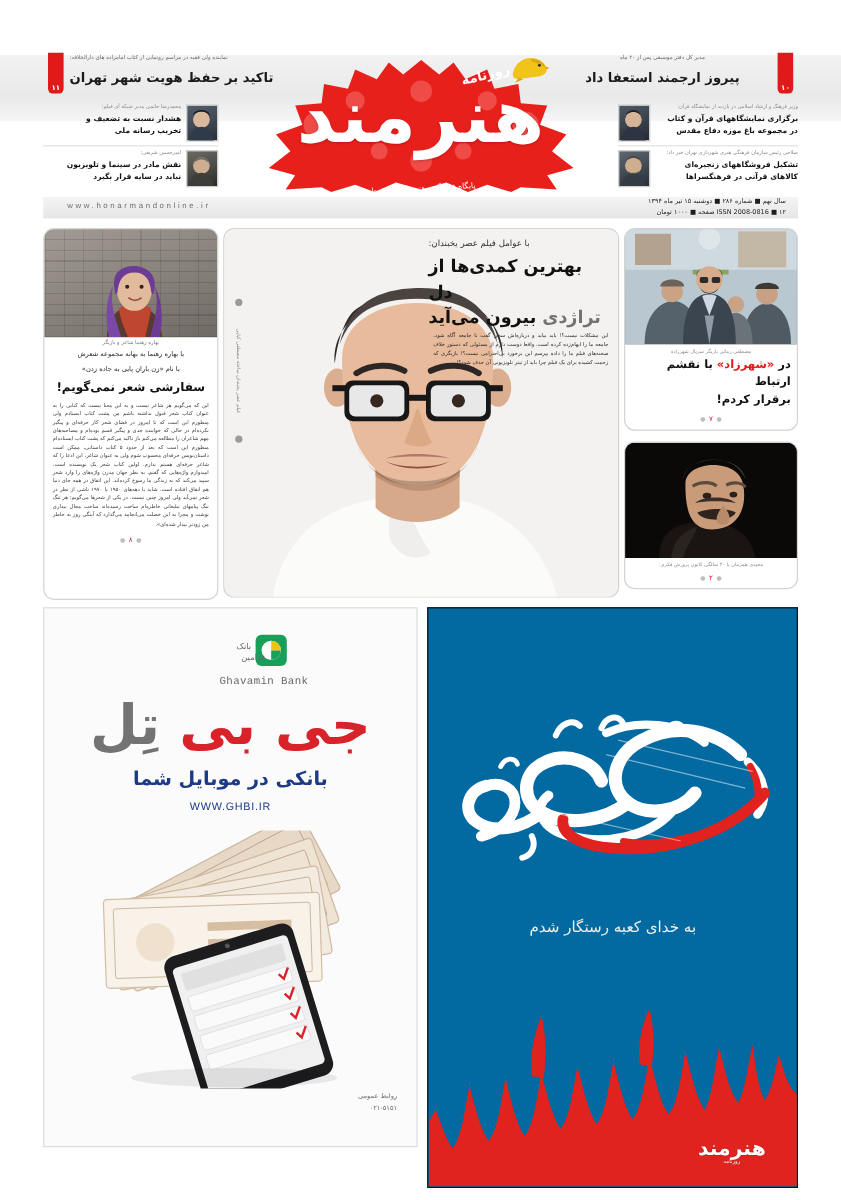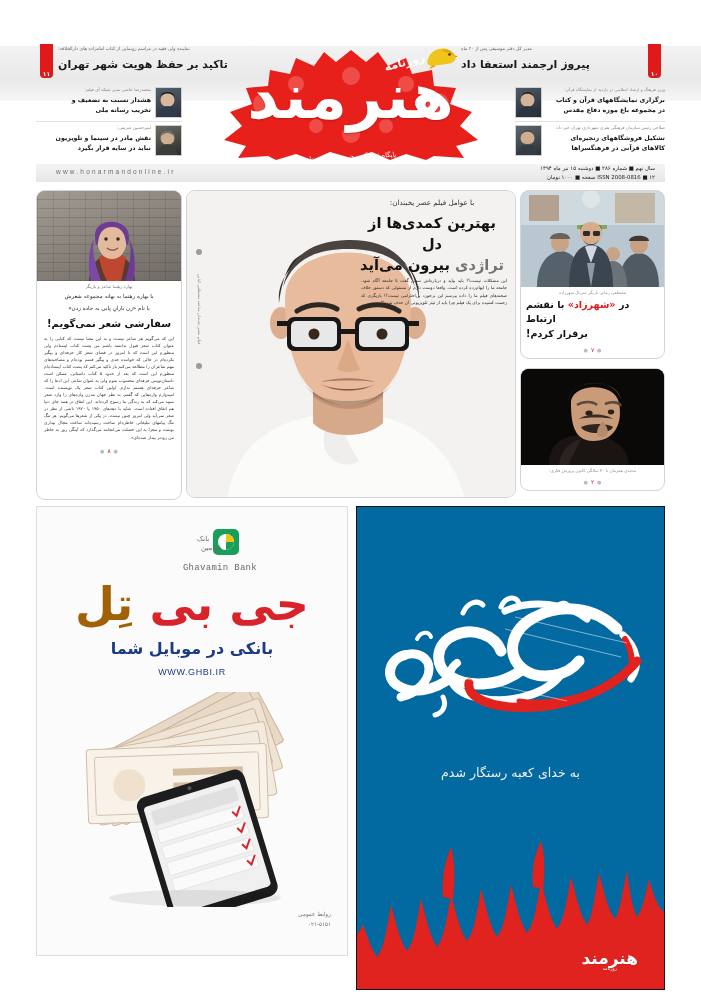--- a/index.html
+++ b/index.html
@@ -44,21 +44,21 @@
   }
   .red-tab.left { left: 40px; }
   .red-tab.right { right: 40px; }
 
   
   .top-teaser {
     position: absolute; top: 46px;
     width: 170px;
   }
   .top-teaser.left  { left: 58px;  text-align: left; }
-  .top-teaser.right { right: 70px; text-align: left; }
+  .top-teaser.right { right: 64px; text-align: center; }
   .top-teaser .kicker {
     font-size: 4.6px; color: #6a6a6a; line-height: 1.5;
     letter-spacing: .1px; white-space: nowrap;
   }
   .top-teaser .title {
     font-size: 11px; color: #1a1a1a; font-weight: bold;
     line-height: 1.5; margin-top: 4px; white-space: nowrap;
   }
 
   
@@ -182,21 +182,21 @@
   .page-dot {
     text-align: center; font-size: 6px; color: #e0191b;
     padding: 2px 0 5px;
   }
   .page-dot .dot { color: #bdbdbd; font-size: 5px; padding: 0 3px; }
 
   
   .main-box { position: relative; height: 308px; }
   .main-headline {
     position: absolute; right: 8px; top: 6px;
-    width: 150px; text-align: center; z-index: 3;
+    width: 150px; text-align: left; z-index: 3;
   }
   .main-kicker {
     font-size: 7.2px; color: #333; line-height: 1.6; margin-bottom: 3px;
   }
   .main-title {
     font-size: 14.6px; font-weight: bold; color: #111;
     line-height: 1.45; letter-spacing: -.2px;
   }
   .main-title .hl { color: #737373; }
   .main-photo {
@@ -232,21 +232,21 @@
   .side-card { margin-bottom: 9px; }
   .side-photo { width: 100%; height: 96px; position: relative; overflow: hidden; }
   .side-photo.crowd { background: linear-gradient(170deg,#b7c6cf 0%,#8f9ba3 45%,#6e767c 100%); }
   .side-photo.dark  { background: radial-gradient(circle at 55% 42%, #59514c 0%, #241f1c 55%, #0c0a09 100%); }
   .side-caption {
     font-size: 4.2px; color: #8d8d8d; text-align: center;
     padding: 3px 4px 2px; line-height: 1.4;
   }
   .side-title {
     font-size: 9.6px; font-weight: bold; color: #111;
-    text-align: left; line-height: 1.5; padding: 0 5px 3px;
+    text-align: right; line-height: 1.5; padding: 0 5px 3px;
   }
   .side-title .hl { color: #e0191b; }
 
   
   .ad-bank {
     position: absolute; left: 36px; top: 506px;
     width: 312px; height: 450px;
     background: #fbfbfb;
     border: 1px solid #dcdcdc;
   }
@@ -260,21 +260,21 @@
     font-family: Liberation Mono, monospace;
     letter-spacing: .3px; margin-top: 2px;
   }
   .jbtel {
     position: absolute; left: 0; right: 0; top: 72px;
     text-align: center;
     font-size: 46px; font-weight: bold; line-height: 1.1;
     letter-spacing: -2px;
   }
   .jbtel .red  { color: #d9232b; }
-  .jbtel .blue { color: #a16207; }
+  .jbtel .blue { color: #737373; }
   .jbtel-sub {
     position: absolute; left: 0; right: 0; top: 132px;
     text-align: center;
     font-size: 16px; font-weight: bold; color: #1d3a84;
   }
   .jbtel-url {
     position: absolute; left: 0; right: 0; top: 160px;
     text-align: center;
     font-size: 9px; color: #1d3a84; letter-spacing: .6px;
     font-family: "Liberation Sans", sans-serif;

